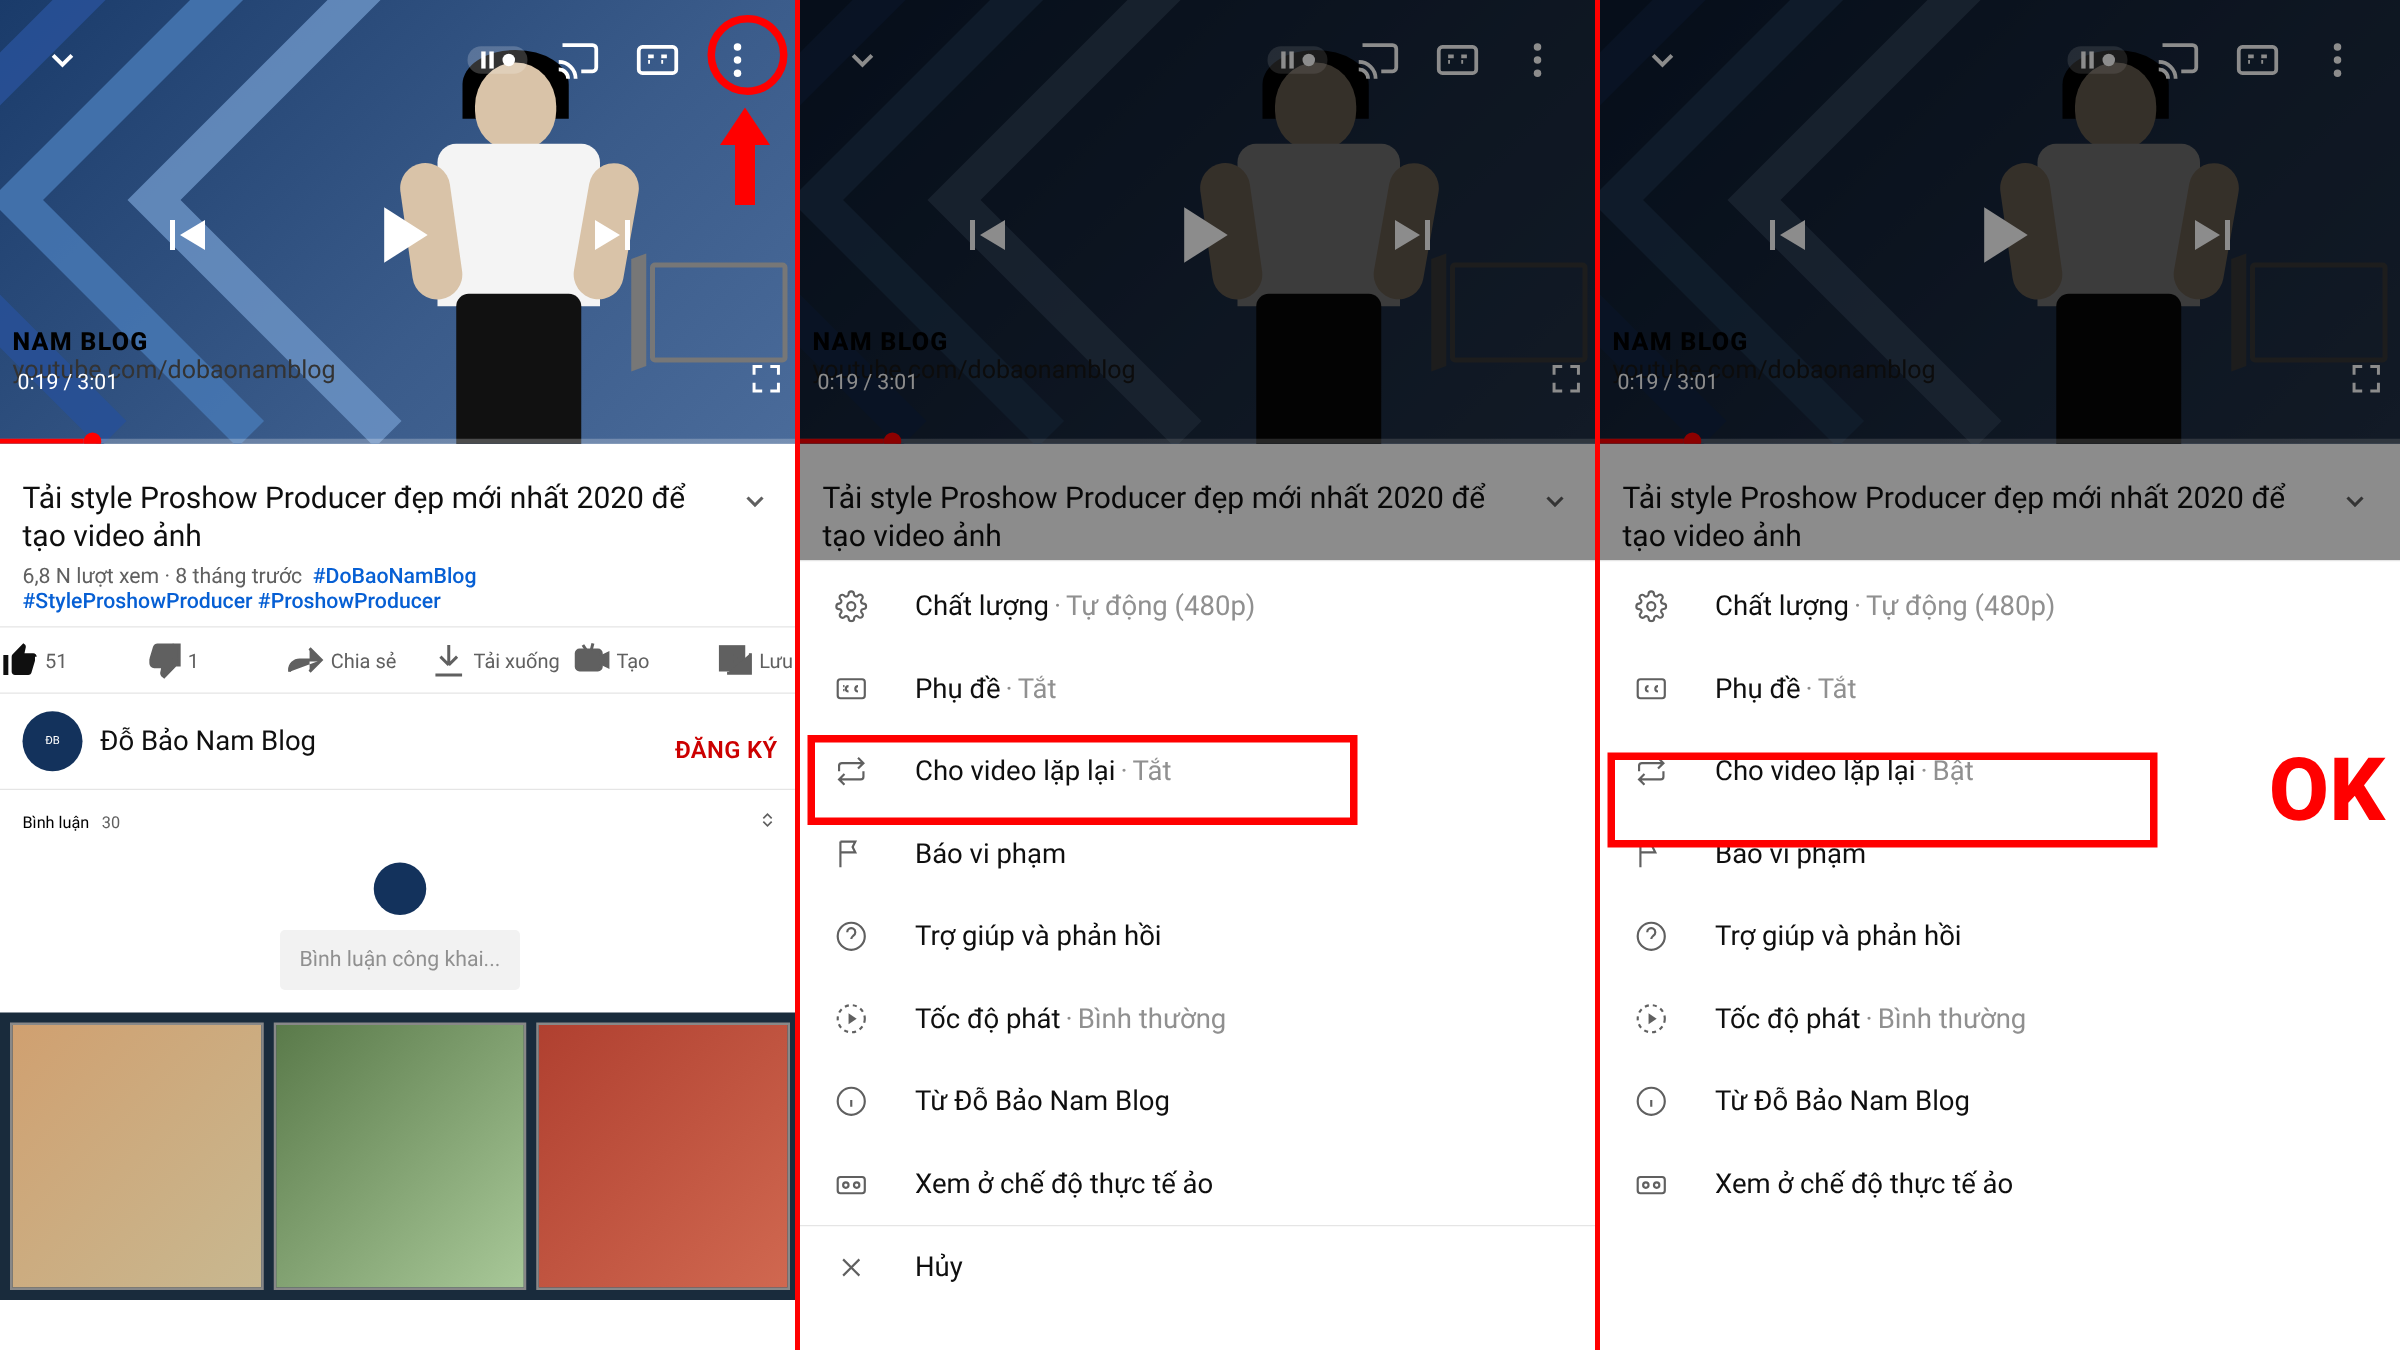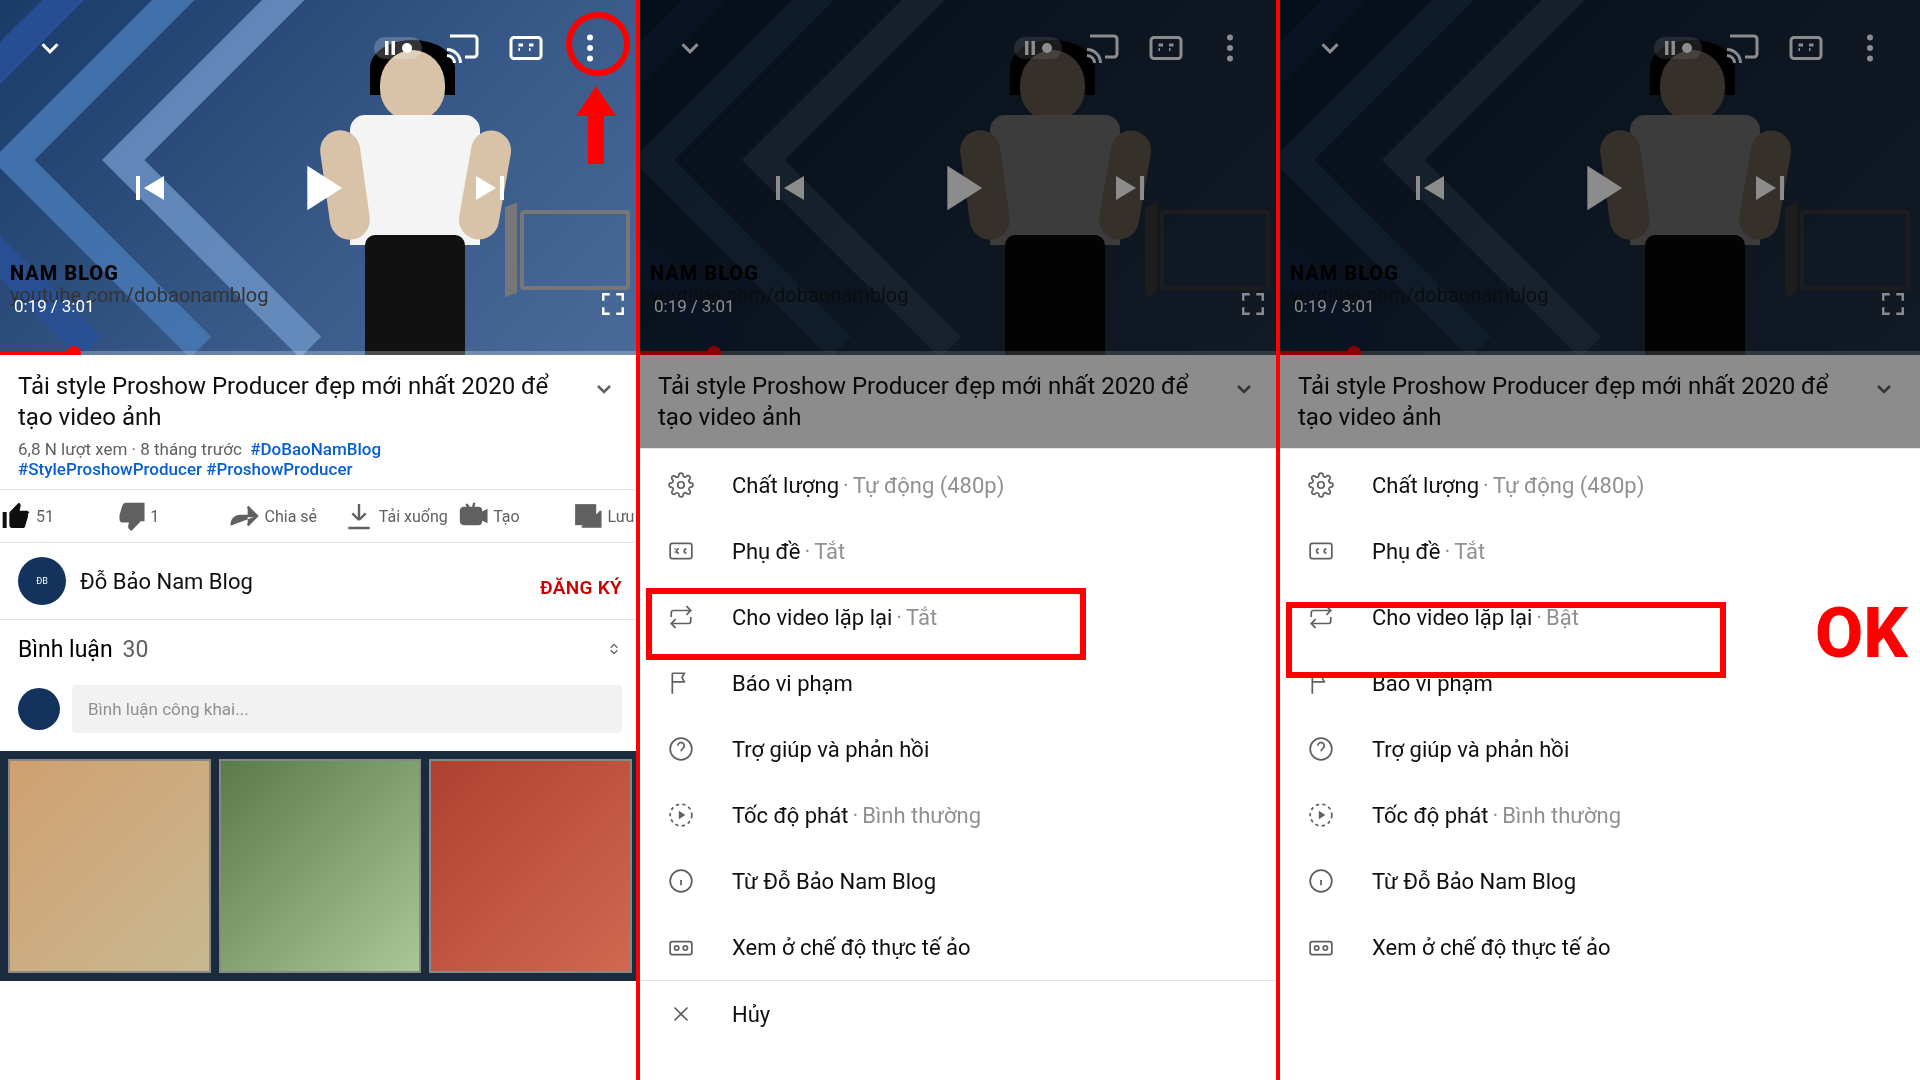--- a/index.html
+++ b/index.html
@@ -39,39 +39,39 @@
   .bottombar { position:absolute; left:14px; right:14px; bottom:34px; display:flex; align-items:center; color:#fff; font-size:17px; z-index:5;}
   .bottombar .spacer{flex:1;}
   .progress { position:absolute; left:0; right:0; bottom:0; height:4px; background:rgba(255,255,255,0.25); z-index:6;}
   .progress-fill { height:4px; background:#f00; width:10.5%; }
   .progress-dot { position:absolute; left:10.5%; bottom:-5px; width:14px; height:14px; border-radius:50%; background:#f00; }
 
   .pause-pill { display:flex; align-items:center; gap:6px; padding:4px 10px; border-radius:18px; background:rgba(255,255,255,0.2);}
   .pp-dot{width:10px;height:10px;border-radius:50%;background:#fff;}
 
   
-  .title-row { display:flex; align-items:flex-start; padding:16px 18px 6px; }
+  .title-row { display:flex; align-items:flex-start; padding:28px 18px 6px; }
   .title-txt { flex:1; font-size:24px; line-height:1.3; color:#0f0f0f; font-weight:400;}
   .title-caret { color:#606060; padding:6px;}
   .metarow { padding:0 18px 10px; font-size:17px; color:#606060;}
   .tag { color:#065fd4; font-weight:500; }
   .actions { display:flex; border-top:1px solid #e5e5e5; border-bottom:1px solid #e5e5e5; padding:10px 0;}
   .act { flex:1; display:flex; align-items:center; gap:4px; color:#606060; font-size:16px;}
   .act svg { width:32px; height:32px; fill:#606060; }
   .act.liked svg { fill:#0f0f0f; }
   .act .cnt { font-size:16px; color:#606060;}
   .channel-row { display:flex; align-items:center; padding:14px 18px; border-bottom:1px solid #e5e5e5;}
   .avatar { width:48px; height:48px; border-radius:50%; background:#13325c; display:flex; align-items:center; justify-content:center; color:#fff; font-size:9px; text-align:center;}
   .ch-name { flex:1; padding-left:14px; font-size:22px; color:#0f0f0f;}
   .subscribe { color:#cc0000; font-size:19px; font-weight:600; letter-spacing:0.3px;margin-top:12px;}
-  .comments-row { display:flex; align-items:center; padding:16px 18px; font-size:23px;}
+  .comments-row { display:flex; align-items:center; padding:16px 18px; font-size:13px;}
   .comments-row .ccount{ color:#606060; margin-left:10px;}
   .comments-row .spacer{flex:1;}
   .sort-ico svg{width:16px;height:16px;}
-  .comment-input { display:flex; align-items:center; padding:6px 18px 18px; gap:12px;}
+  .comment-input { display:flex; align-items:center; padding:6px 18px 18px; gap:12px;flex-direction:column;}
   .cm-avatar{width:42px;height:42px;border-radius:50%;background:#13325c;}
   .cm-field{flex:1;background:#f2f2f2;border-radius:4px;padding:14px 16px;color:#909090;font-size:17px;}
   .reel { height:230px; background:#192b3c; display:flex; gap:8px; padding:8px;}
   .thumb{flex:1; background:linear-gradient(135deg,#5a7a4a,#a8c898); border:2px solid #888;}
   .thumb.t1{background:linear-gradient(135deg,#d0a070,#c8b890);}
   .thumb.t3{background:linear-gradient(135deg,#b04030,#d06850);}
   .shade { position:absolute; left:0; right:0; top:0; height:448px; background:rgba(0,0,0,0.45); z-index:20; pointer-events:none;}
 
   
   .sheet { position:absolute; left:0; right:0; bottom:-1px; background:#fff; z-index:30; border-top:1px solid #e5e5e5; padding-top:3px;}

